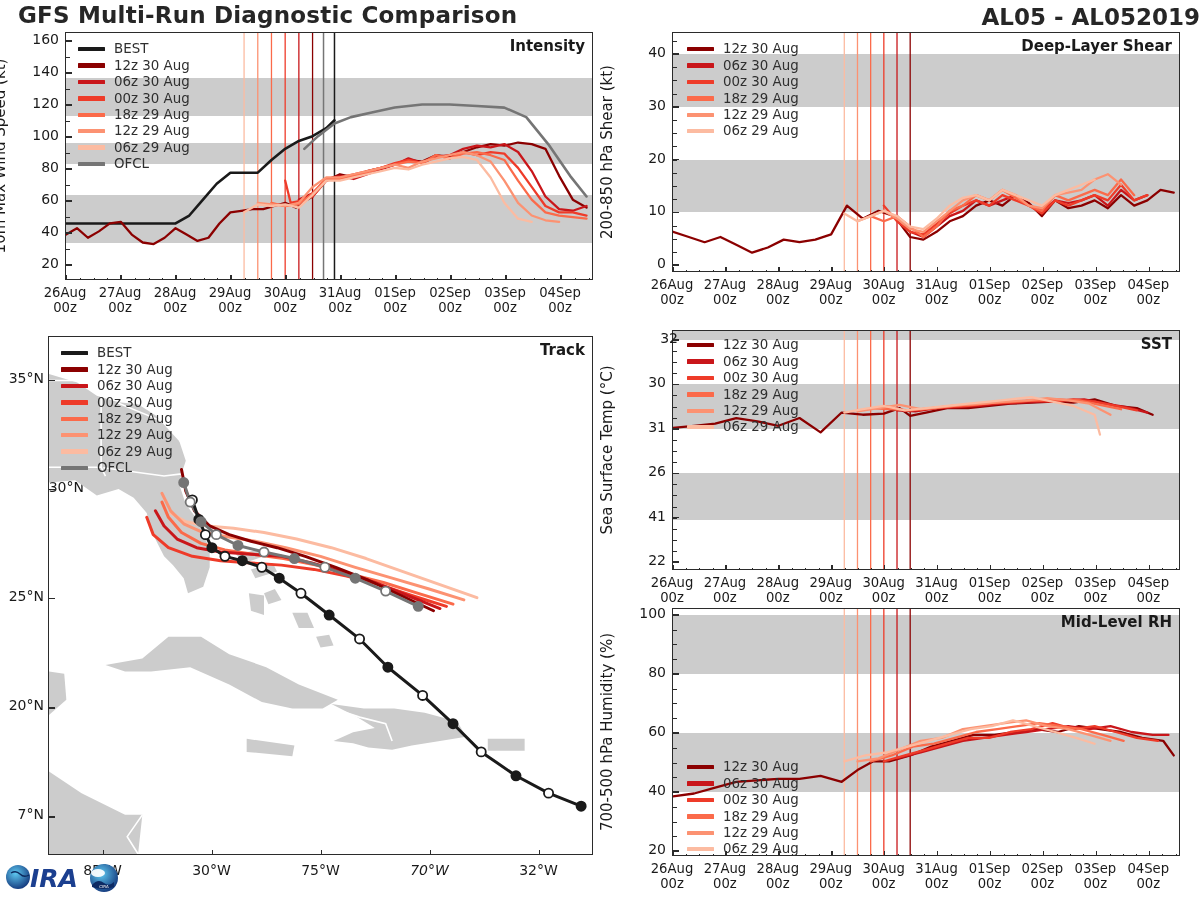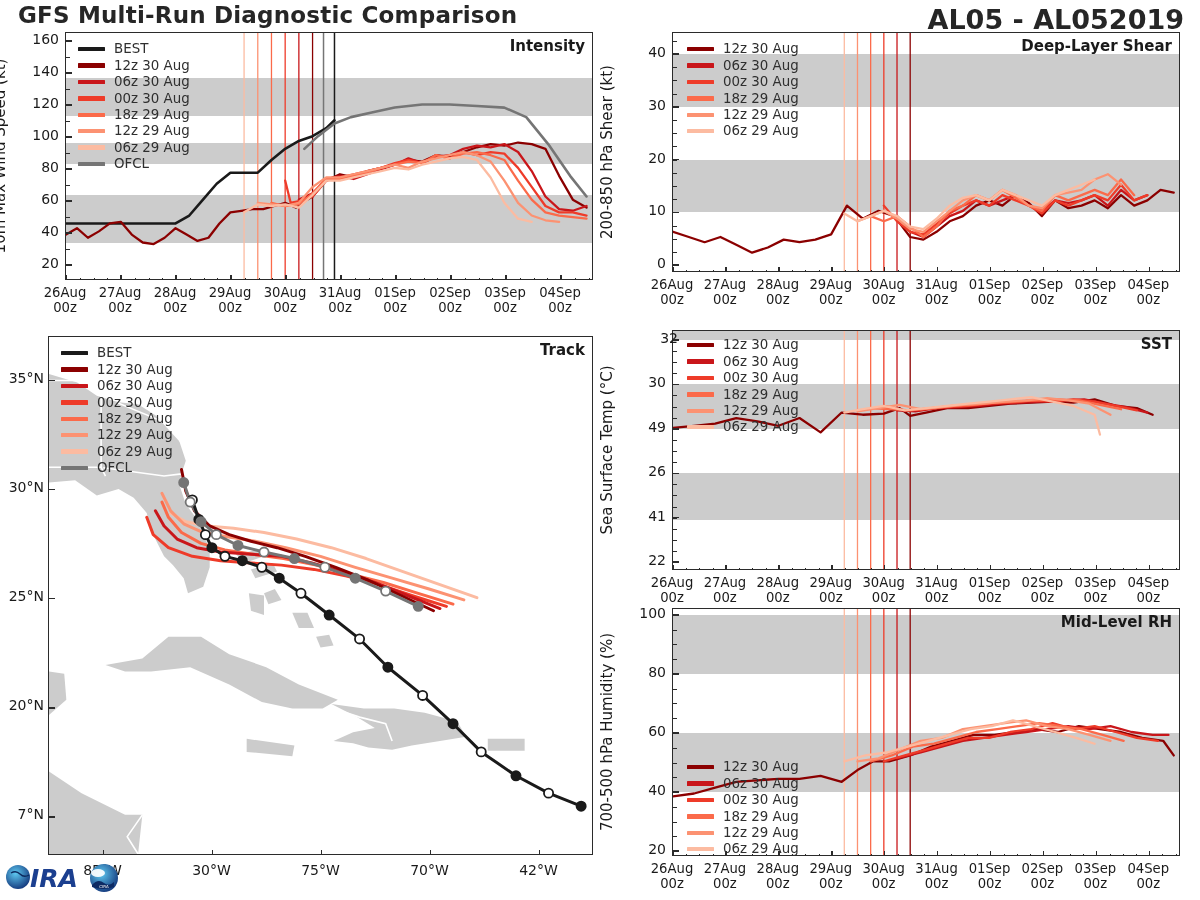--- a/index.html
+++ b/index.html
@@ -2,21 +2,21 @@
 <html><head>
 <meta charset="utf-8">
 <style>
   html,body{margin:0;padding:0;background:#ffffff;}
   body{width:1200px;height:900px;position:relative;
        font-family:"DejaVu Sans","Liberation Sans",sans-serif;
        color:#262626;overflow:hidden;}
   .abs{position:absolute;}
   
   #main-title{left:18px;top:2px;font-size:23px;font-weight:bold;letter-spacing:.2px;}
-  #storm-title{right:16px;top:4px;font-size:27px;font-weight:bold;}
+  #storm-title{right:0;top:4px;font-size:23px;font-weight:bold;}
   
   .panel{position:absolute;box-sizing:border-box;border:1.2px solid #2b2b2b;background:#fff;overflow:hidden;}
   .panel-title{position:absolute;right:7px;top:4px;font-size:15px;font-weight:bold;color:#1a1a1a;z-index:7;}
   .band{position:absolute;left:0;right:0;background:#cccccc;z-index:0;}
   .plotsvg{position:absolute;left:0;top:0;width:100%;height:100%;z-index:3;}
   
   .legend{position:absolute;z-index:8;}
   .leg-row{display:flex;align-items:center;height:16.4px;}
   .leg-sw{width:27px;height:4.3px;margin-right:9px;border-radius:.5px;}
   .leg-tx{font-size:13.4px;color:#2f2f2f;white-space:nowrap;line-height:1;}
@@ -642,21 +642,21 @@
 <div class="xtick" style="left: 792.75px; top: 278px; width: 76px;"><span>29Aug</span><br><span>00z</span></div>
 <div class="xtick" style="left: 845.667px; top: 278px; width: 76px;"><span>30Aug</span><br><span>00z</span></div>
 <div class="xtick" style="left: 898.583px; top: 278px; width: 76px;"><span>31Aug</span><br><span>00z</span></div>
 <div class="xtick" style="left: 951.5px; top: 278px; width: 76px;"><span>01Sep</span><br><span>00z</span></div>
 <div class="xtick" style="left: 1004.42px; top: 278px; width: 76px;"><span>02Sep</span><br><span>00z</span></div>
 <div class="xtick" style="left: 1057.33px; top: 278px; width: 76px;"><span>03Sep</span><br><span>00z</span></div>
 <div class="xtick" style="left: 1110.25px; top: 278px; width: 76px;"><span>04Sep</span><br><span>00z</span></div>
 <div class="ytick" style="left: 628px; top: 552.111px; width: 38px;">22</div>
 <div class="ytick" style="left: 628px; top: 507.667px; width: 38px;">41</div>
 <div class="ytick" style="left: 628px; top: 463.222px; width: 38px;">26</div>
-<div class="ytick" style="left: 628px; top: 418.778px; width: 38px;">49</div>
+<div class="ytick" style="left: 628px; top: 418.778px; width: 38px;">31</div>
 <div class="ytick" style="left: 628px; top: 374.333px; width: 38px;">30</div>
 <div class="ytick" style="left: 640px; top: 329.889px; width: 38px;">32</div>
 <div class="ylab" style="left: 616px; top: 450px; transform: rotate(-90deg) translate(-50%, -100%);">Sea Surface Temp (°C)</div>
 <div class="xtick" style="left: 634px; top: 576px; width: 76px;"><span>26Aug</span><br><span>00z</span></div>
 <div class="xtick" style="left: 686.917px; top: 576px; width: 76px;"><span>27Aug</span><br><span>00z</span></div>
 <div class="xtick" style="left: 739.833px; top: 576px; width: 76px;"><span>28Aug</span><br><span>00z</span></div>
 <div class="xtick" style="left: 792.75px; top: 576px; width: 76px;"><span>29Aug</span><br><span>00z</span></div>
 <div class="xtick" style="left: 845.667px; top: 576px; width: 76px;"><span>30Aug</span><br><span>00z</span></div>
 <div class="xtick" style="left: 898.583px; top: 576px; width: 76px;"><span>31Aug</span><br><span>00z</span></div>
 <div class="xtick" style="left: 951.5px; top: 576px; width: 76px;"><span>01Sep</span><br><span>00z</span></div>
@@ -673,21 +673,21 @@
 <div class="xtick" style="left: 686.917px; top: 862px; width: 76px;"><span>27Aug</span><br><span>00z</span></div>
 <div class="xtick" style="left: 739.833px; top: 862px; width: 76px;"><span>28Aug</span><br><span>00z</span></div>
 <div class="xtick" style="left: 792.75px; top: 862px; width: 76px;"><span>29Aug</span><br><span>00z</span></div>
 <div class="xtick" style="left: 845.667px; top: 862px; width: 76px;"><span>30Aug</span><br><span>00z</span></div>
 <div class="xtick" style="left: 898.583px; top: 862px; width: 76px;"><span>31Aug</span><br><span>00z</span></div>
 <div class="xtick" style="left: 951.5px; top: 862px; width: 76px;"><span>01Sep</span><br><span>00z</span></div>
 <div class="xtick" style="left: 1004.42px; top: 862px; width: 76px;"><span>02Sep</span><br><span>00z</span></div>
 <div class="xtick" style="left: 1057.33px; top: 862px; width: 76px;"><span>03Sep</span><br><span>00z</span></div>
 <div class="xtick" style="left: 1110.25px; top: 862px; width: 76px;"><span>04Sep</span><br><span>00z</span></div>
 <div class="ytick" style="left: 0px; top: 369.613px; width: 44px;">35°N</div>
-<div class="ytick" style="left: 0px; top: 478.647px; width: 44px;">30°N</div>
+<div class="ytick" style="left: 0px; top: 478.647px; width: 44px; padding-left: 40px;">30°N</div>
 <div class="ytick" style="left: 0px; top: 587.681px; width: 44px;">25°N</div>
 <div class="ytick" style="left: 0px; top: 696.714px; width: 44px;">20°N</div>
 <div class="ytick" style="left: 0px; top: 805.748px; width: 44px;">7°N</div>
 <div class="xtick2" style="left: 62.5px; top: 862px; width: 80px;">85°W</div>
 <div class="xtick2" style="left: 171.5px; top: 862px; width: 80px;">30°W</div>
 <div class="xtick2" style="left: 280.5px; top: 862px; width: 80px;">75°W</div>
-<div class="xtick2" style="left: 389.5px; top: 862px; width: 80px;">70°W</div>
-<div class="xtick2" style="left: 498.5px; top: 862px; width: 80px;">42°W</div>
+<div class="xtick2" style="left: 389.5px; top: 862px; width: 80px; font-style: italic;">70°W</div>
+<div class="xtick2" style="left: 498.5px; top: 862px; width: 80px;">32°W</div>
 
 </body></html>

